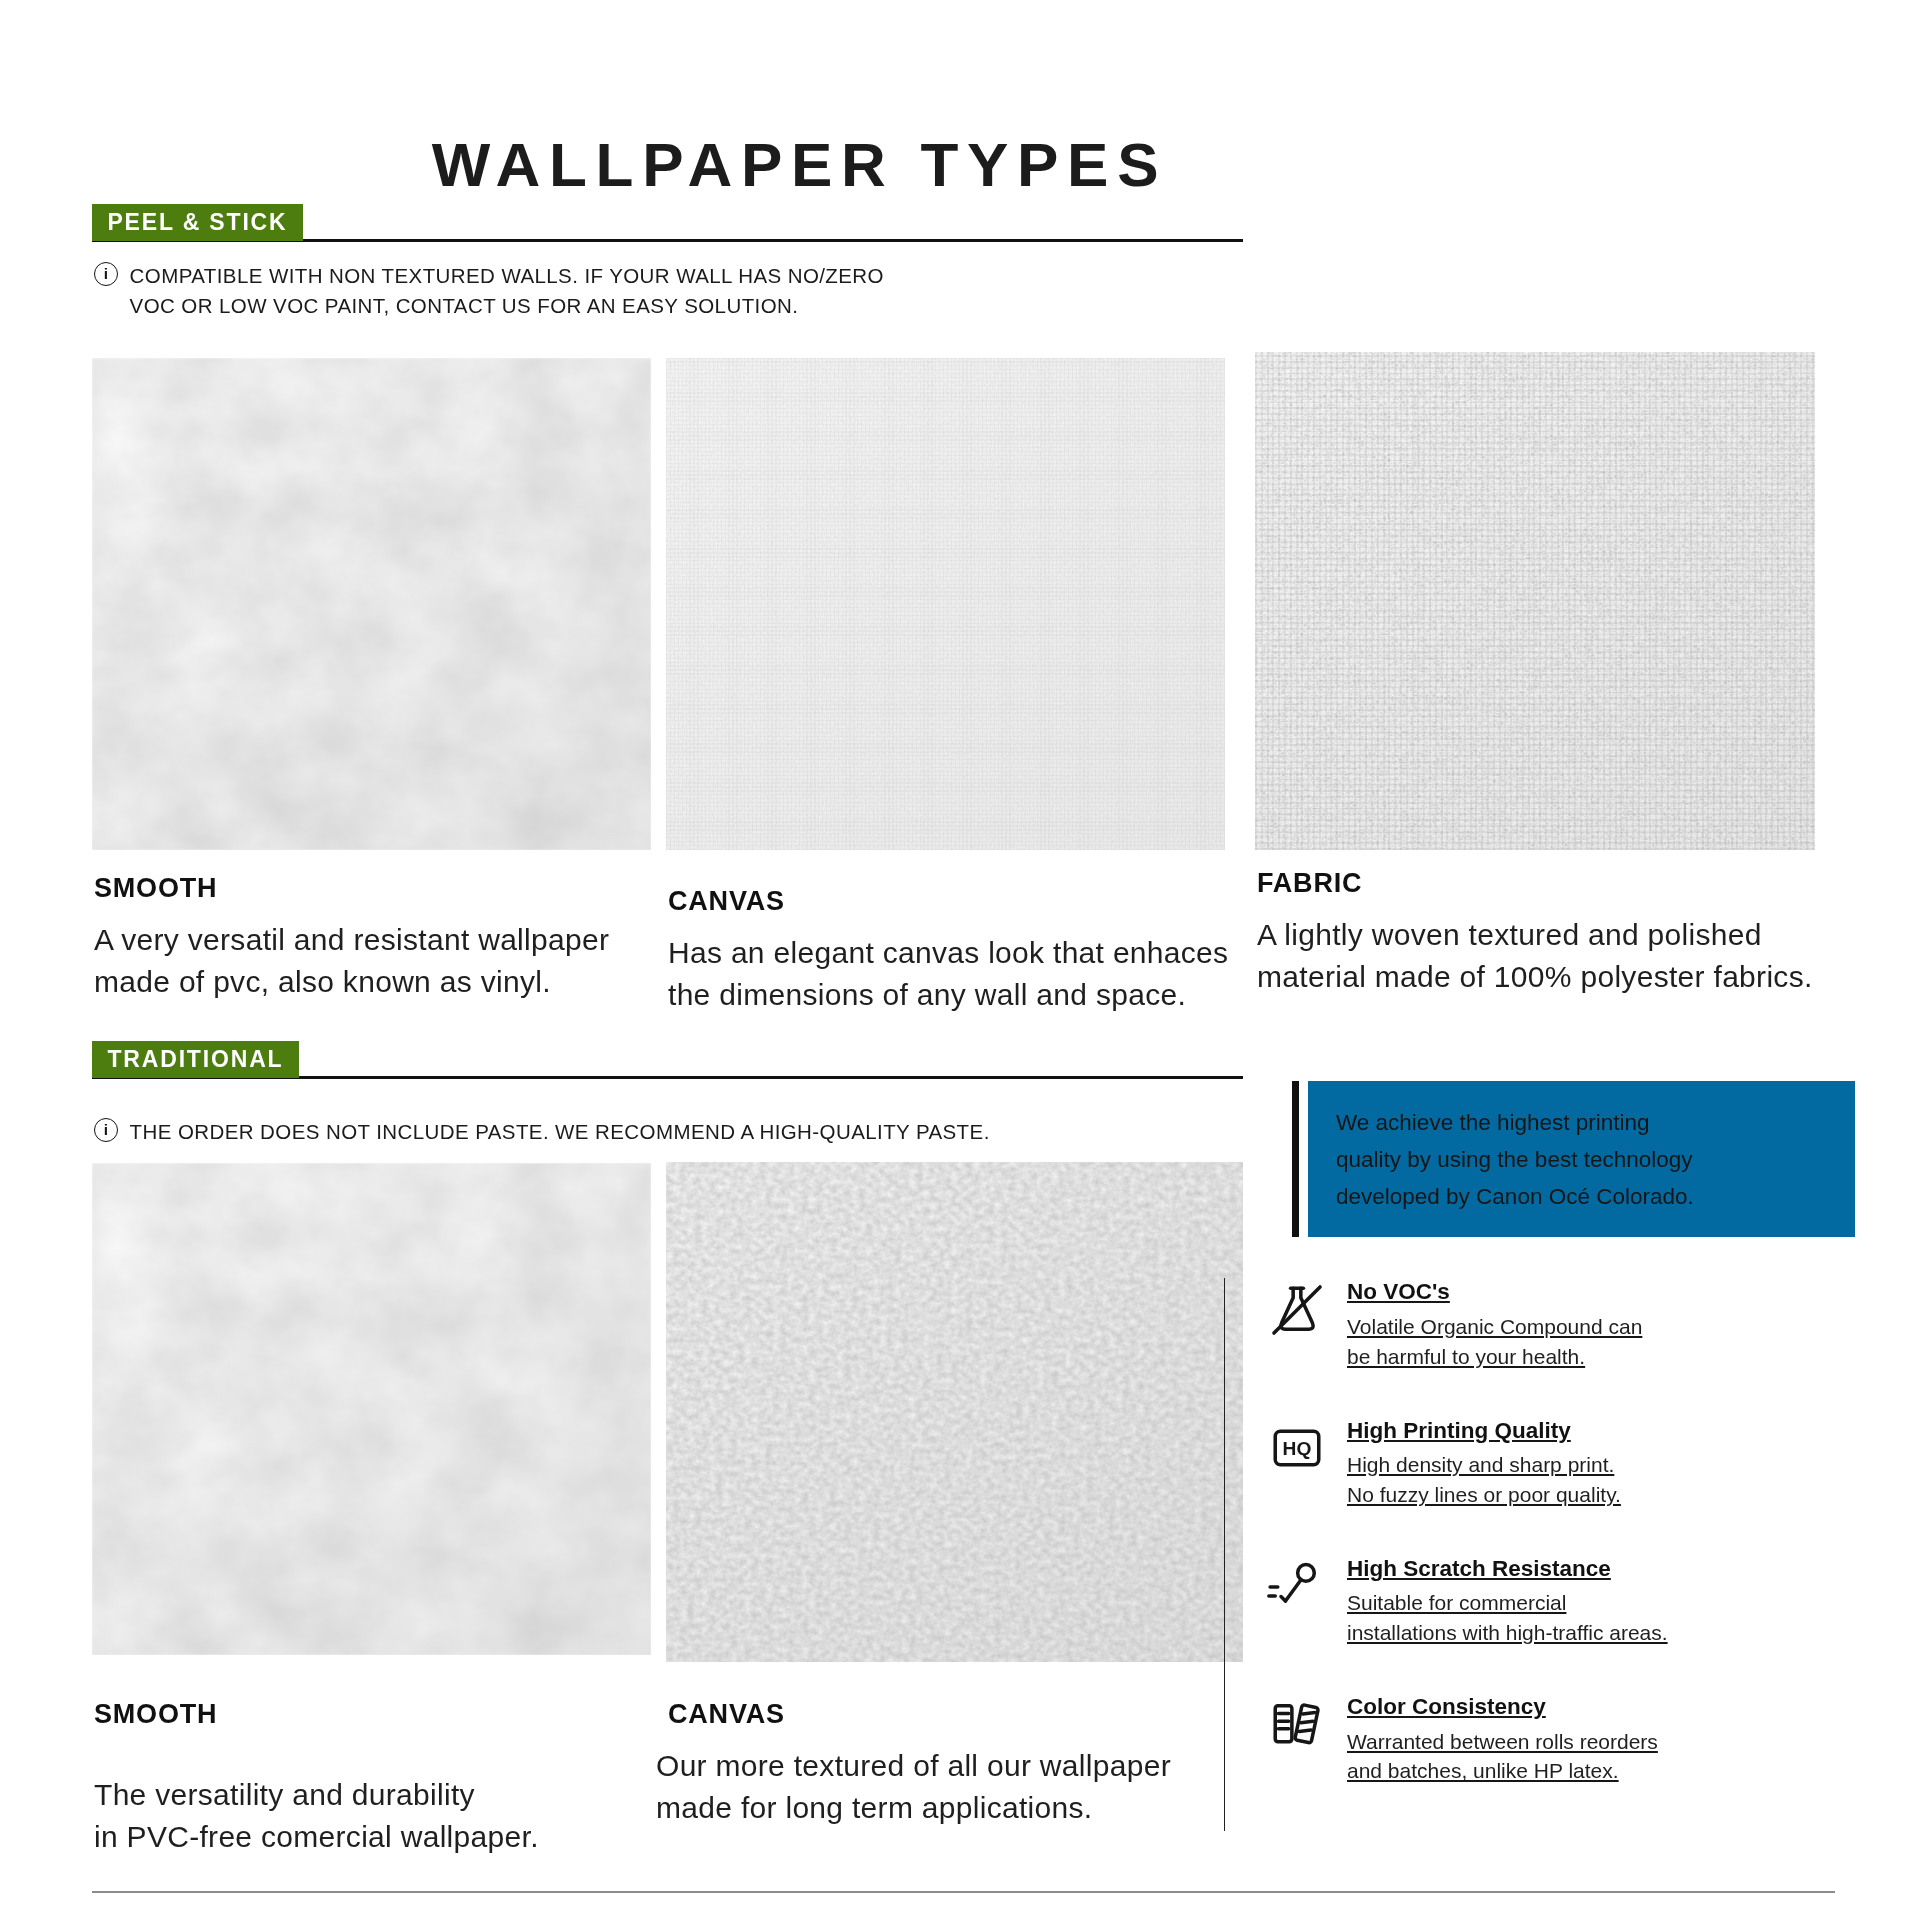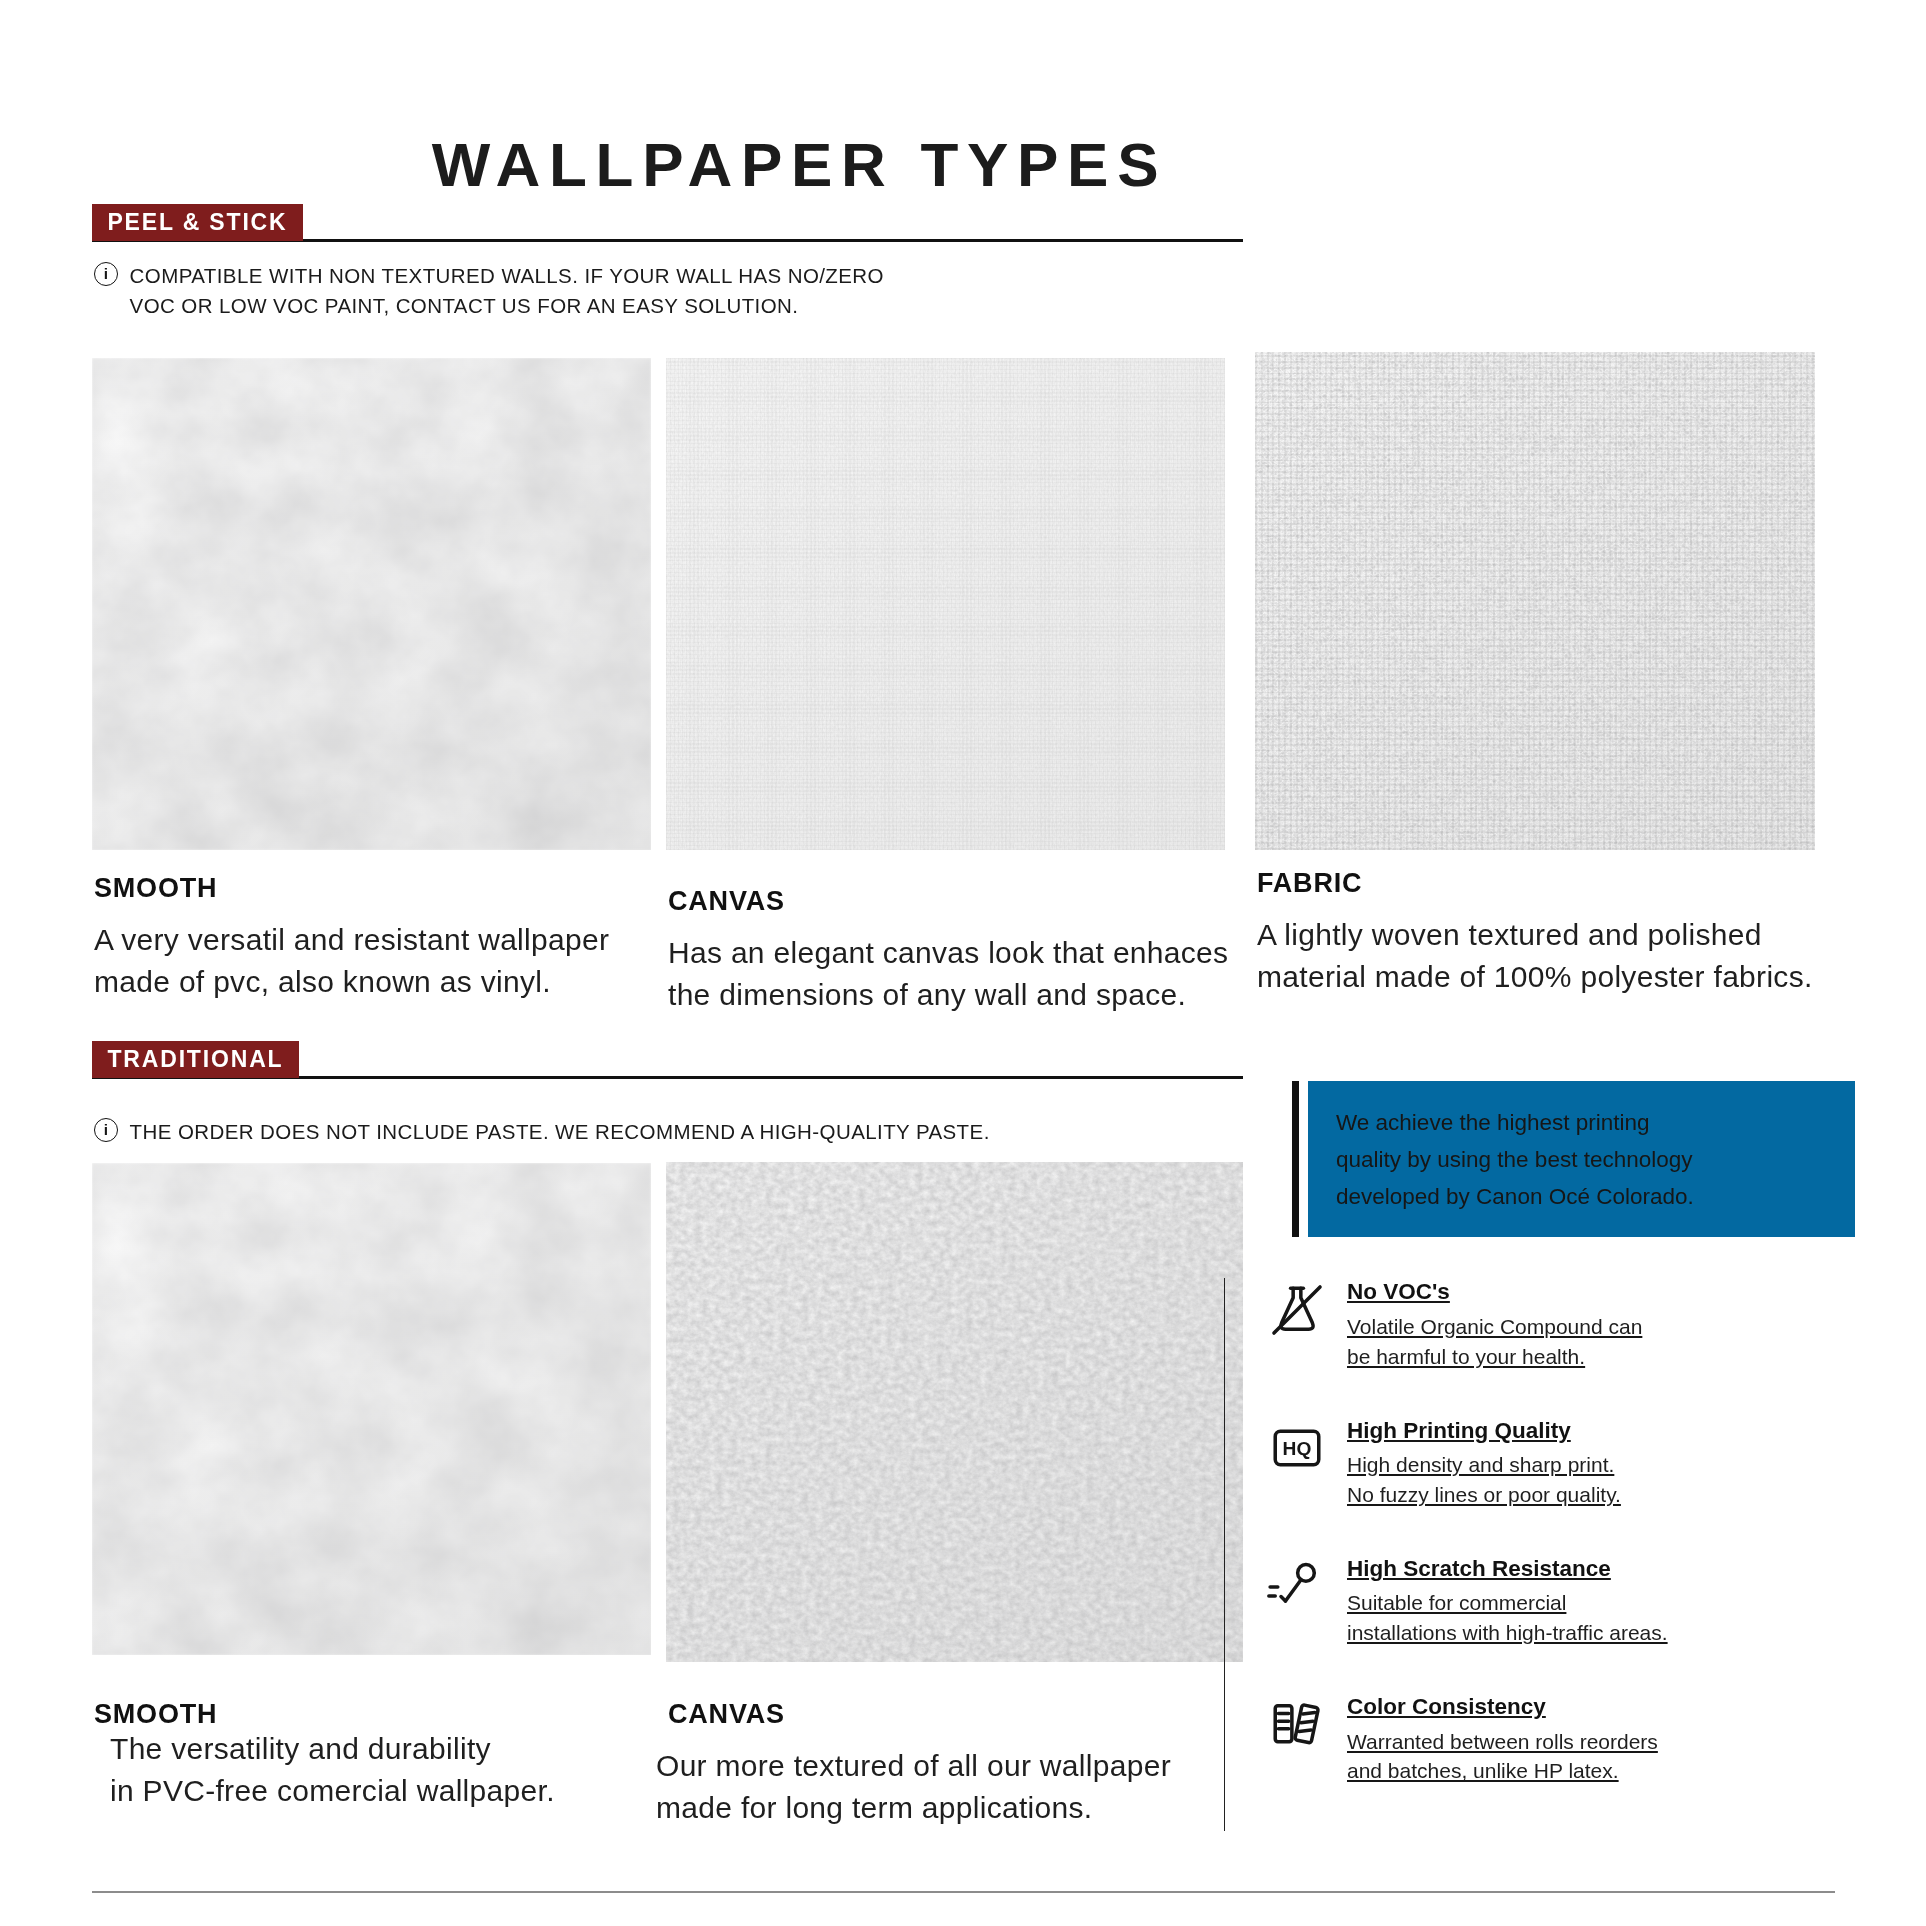--- a/index.html
+++ b/index.html
@@ -6,21 +6,21 @@
   body{
     width:1926px;height:1926px;position:relative;background:#ffffff;
     font-family:"Liberation Sans",sans-serif;color:#161616;overflow:hidden;
   }
   .title{
     position:absolute;left:0;top:87px;width:1599px;text-align:center;
     font-size:62px;font-weight:600;letter-spacing:0.14em;color:#1c1c1c;
   }
   .section-line{position:absolute;left:92px;width:1151px;height:2.6px;background:#111;}
   .tag{
-    position:absolute;left:92px;background:#7f1d1d;color:#fff;font-weight:700;
+    position:absolute;left:92px;background:#4d7c0f;color:#fff;font-weight:700;
     font-size:23px;letter-spacing:0.08em;padding:7px 15.4px;line-height:1;
   }
   .note{position:absolute;display:flex;gap:11.6px;align-items:flex-start;}
   .note-text{
     font-size:20.5px;letter-spacing:0.02em;line-height:1.45;color:#1b1b1b;
     white-space:pre-line;
   }
   .info-badge{
     flex:0 0 auto;width:22px;height:22px;border:1.9px solid #111;border-radius:50%;
     display:inline-flex;align-items:center;justify-content:center;
@@ -141,21 +141,21 @@
         <rect width="100%" height="100%" filter="url(#tex-smooth)"></rect>
       </svg>
   </div>
   <div class="swatch rough" style="left:666px;top:1162px;width:577px;height:500px;">
     <svg preserveAspectRatio="none" viewBox="0 0 898 778" width="577" height="500">
         <rect width="100%" height="100%" filter="url(#tex-rough)"></rect>
       </svg>
   </div>
 
   <div class="swatch-label" style="left:94px;top:1699px;">SMOOTH</div>
-  <p class="swatch-desc" style="left:94px;top:1728px;width:539px;margin-left:16px;">The versatility and durability
+  <p class="swatch-desc" style="left:94px;top:1774px;width:539px;">The versatility and durability
 in PVC-free comercial wallpaper.</p>
 
   <div class="swatch-label" style="left:668px;top:1699px;">CANVAS</div>
   <p class="swatch-desc" style="left:656px;top:1745px;width:591px;">Our more textured of all our wallpaper
 made for long term applications.</p>
 
   <div class="quality-bar"></div>
   <div class="quality-box">
     <p>We achieve the highest printing
 quality by using the best technology

